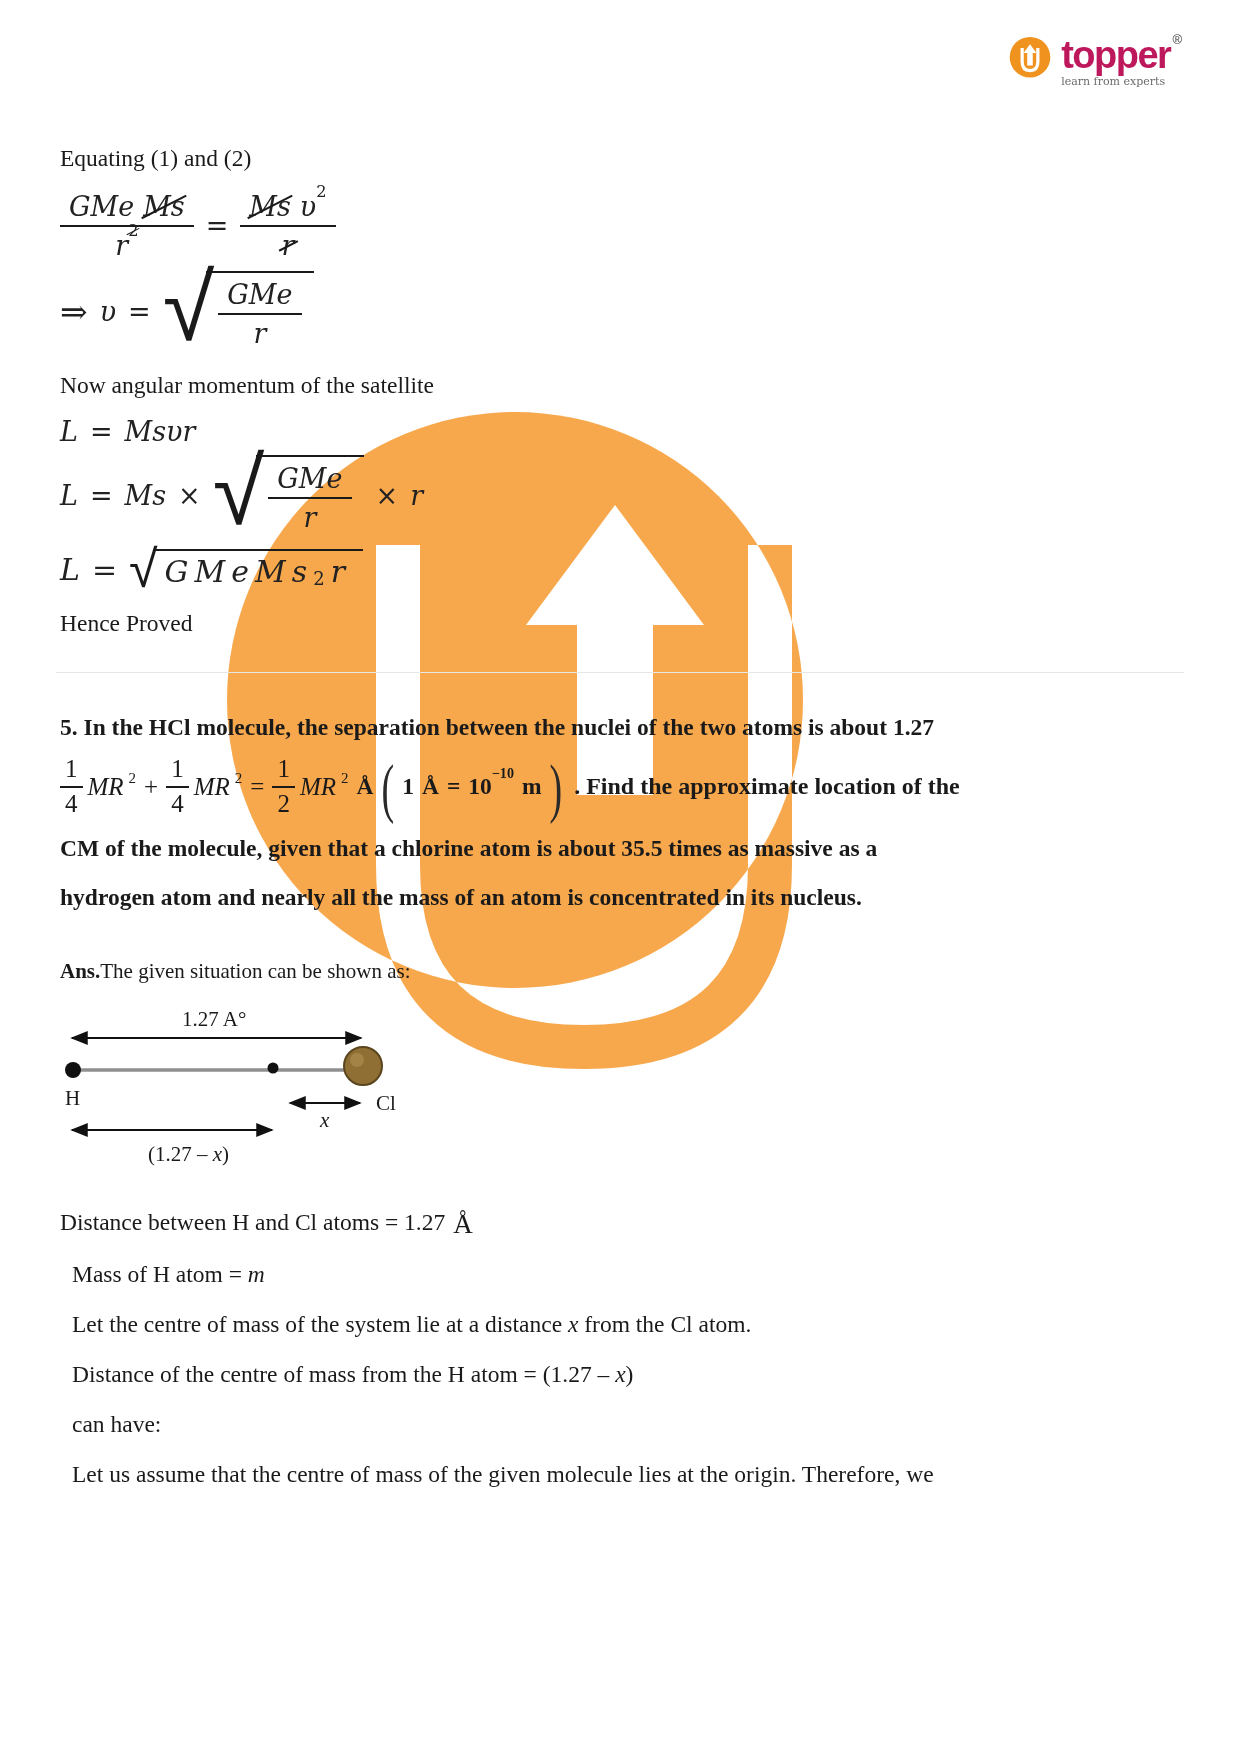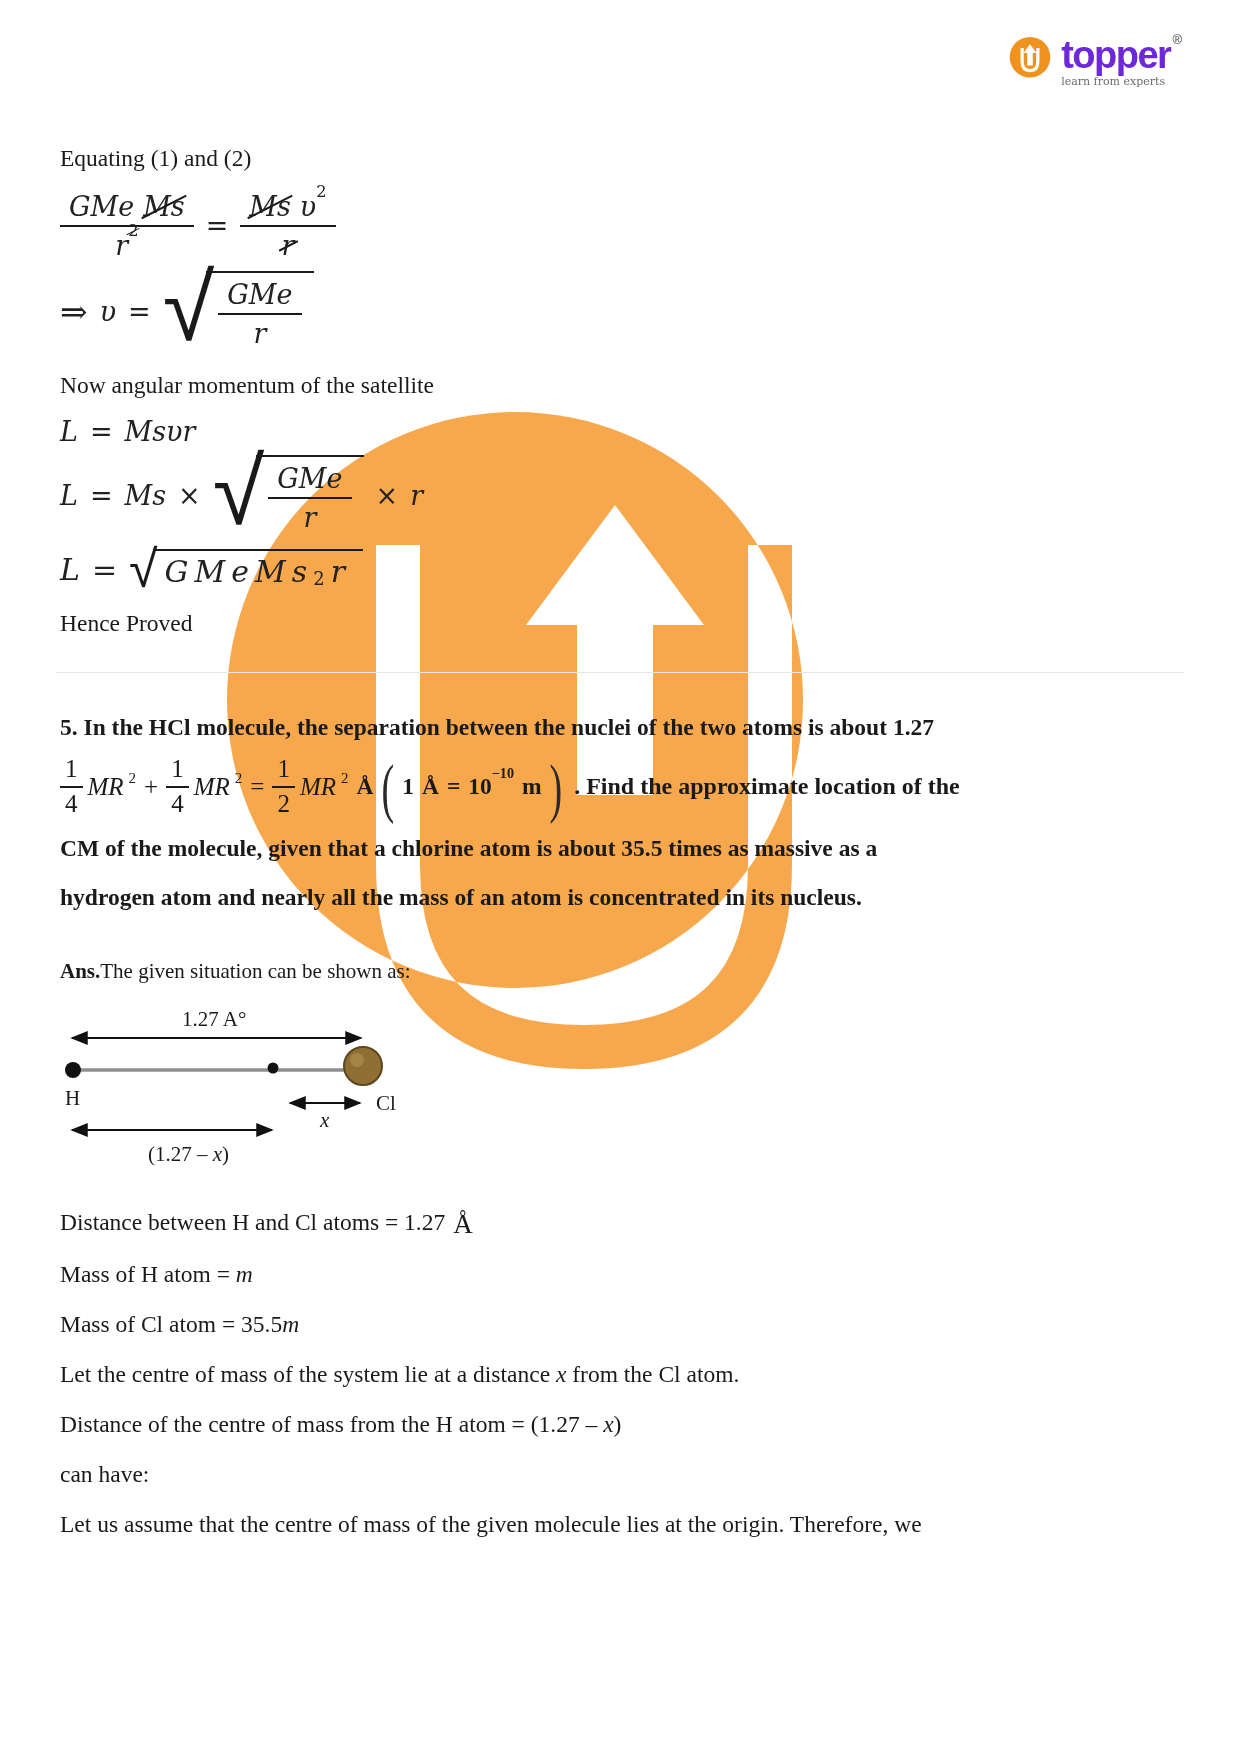--- a/index.html
+++ b/index.html
@@ -9,21 +9,21 @@
     background:#ffffff; overflow:hidden;
     font-family:"Liberation Serif","DejaVu Serif",serif; color:#1a1a1a;
   }
   
   .watermark { position:absolute; left:190px; top:385px; width:650px; height:720px; z-index:0; pointer-events:none; }
   
   .logo-row { position:relative; z-index:2; display:flex; justify-content:flex-end; padding:36px 58px 0 0; }
   .logo { display:flex; align-items:flex-start; gap:7px; }
   .logo-mark { width:48px; height:48px; }
   .brand-line { display:flex; align-items:flex-start; }
-  .brand { font-family:"Liberation Sans","DejaVu Sans",sans-serif; font-weight:700; font-size:38px; line-height:1; color:#6d28d9; letter-spacing:-1.5px; }
+  .brand { font-family:"Liberation Sans","DejaVu Sans",sans-serif; font-weight:700; font-size:38px; line-height:1; color:#be185d; letter-spacing:-1.5px; }
   .reg { font-family:"Liberation Sans",sans-serif; font-size:13px; color:#3b3b3b; position:relative; top:-4px; margin-left:2px; }
   .tagline { font-size:11px; color:#6b6b6b; text-align:left; margin-top:1px; font-family:"DejaVu Serif",serif; }
   
   .content { position:relative; z-index:1; padding:0 60px; }
   .text-line { font-size:23.5px; line-height:1.4; }
   .bold { font-weight:700; }
   .mt-lg { margin-top:54px; }
   
   .math-row { display:flex; align-items:center; gap:12px; font-size:27px; color:#222; font-family:"DejaVu Serif","Liberation Serif",serif; }
   .mi { font-style:italic; }
@@ -62,21 +62,21 @@
   .paren { display:inline-block; transform:scaleY(1.75); font-size:38px; font-weight:300; line-height:1; color:#2a2a2a; }
   .inner-bold { font-weight:700; font-size:23.5px; display:inline-flex; align-items:baseline; gap:8px; font-style:normal; }
   .q5-after { font-weight:700; font-size:24px; margin-left:4px; }
   .q5-cont { margin-top:12px; font-weight:700; font-size:23.5px; line-height:1.55; }
   .ans-line { margin-top:44px; font-size:21px; }
   
   .diagram-wrap { margin-top:22px; }
   .dtext { font-family:"Liberation Serif","DejaVu Serif",serif; font-size:21px; fill:#1a1a1a; }
   
   .b1 { margin-top:28px; }
-  .b { margin-top:17px; }
+  .b { margin-top:17px;margin-left:12px; }
   .angstrom { font-size:27px; margin-left:8px; position:relative; top:3px; }
 </style>
 </head>
 <body>
 
 <div class="page">
 
   <div class="watermark">
     <svg viewBox="0 0 650 720" width="650" height="720">
       <defs>
@@ -255,20 +255,19 @@
         <line x1="230" y1="97" x2="300" y2="97" stroke="#111" stroke-width="2" marker-start="url(#ah)" marker-end="url(#ah)"></line>
         <text class="dtext" x="316" y="104">Cl</text>
         <text class="dtext" x="260" y="121" font-style="italic">x</text>
         <line x1="12" y1="124" x2="212" y2="124" stroke="#111" stroke-width="2" marker-start="url(#ah)" marker-end="url(#ah)"></line>
         <text class="dtext" x="88" y="155"><tspan>(1.27 – </tspan><tspan font-style="italic">x</tspan><tspan>)</tspan></text>
       </svg>
     </div>
 
     <p class="text-line b1"><span>Distance between H and Cl atoms = 1.27</span><span class="angstrom">Å</span></p>
     <p class="text-line b"><span>Mass of H atom = </span><span class="mi">m</span></p>
-    <p class="text-line b"><span>Mass of Cl atom = 35.5</span><span class="mi">m</span></p>
     <p class="text-line b"><span>Let the centre of mass of the system lie at a distance </span><span class="mi">x</span><span> from the Cl atom.</span></p>
     <p class="text-line b"><span>Distance of the centre of mass from the H atom = (1.27 – </span><span class="mi">x</span><span>)</span></p>
     <p class="text-line b">can have:</p>
     <p class="text-line b">Let us assume that the centre of mass of the given molecule lies at the origin. Therefore, we</p>
 
   </main>
 </div>
 
 </body></html>

